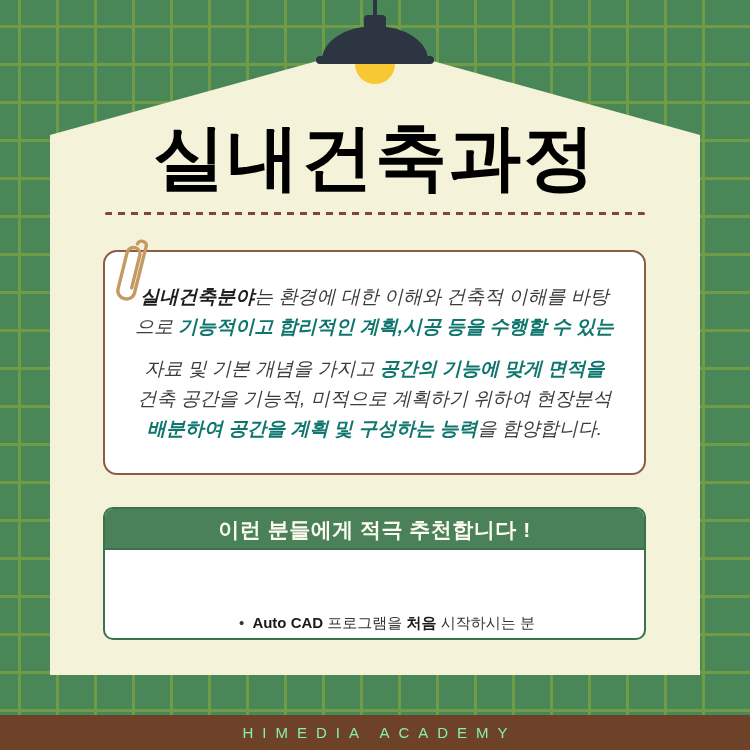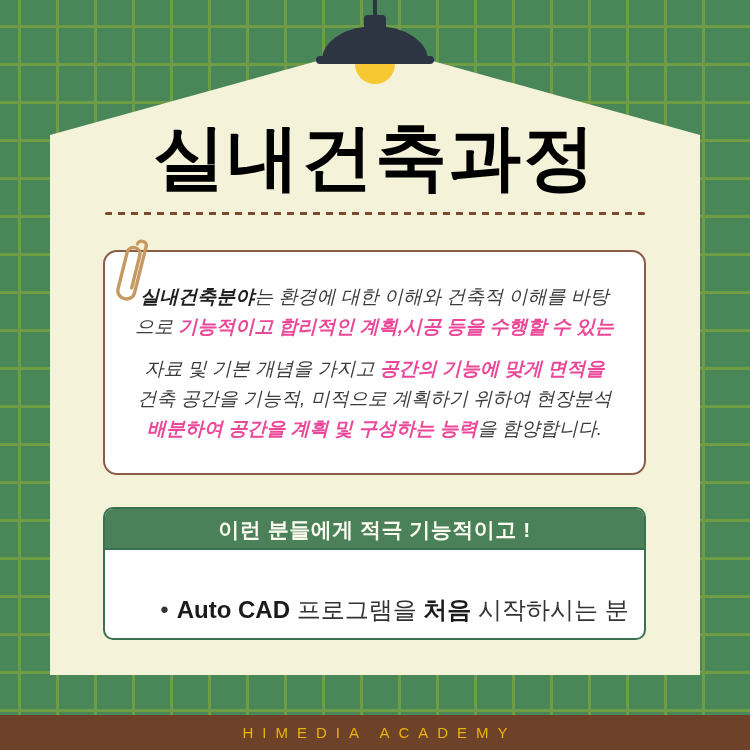--- a/index.html
+++ b/index.html
@@ -80,58 +80,58 @@
   .info-text {
     position: absolute; left: 0; top: 0; width: 100%; height: 100%;
     display: flex; flex-direction: column; justify-content: center;
     gap: 12px;
     text-align: center;
     font-size: 19px; line-height: 30px;
     color: #3c3c3c;
   }
   .info-text .line { white-space: pre-wrap; font-style: italic; }
   .seg-bold  { font-weight: bold; color: #1f1f1f; }
-  .seg-red   { font-weight: bold; color: #ec4899; }
+  .seg-red   { font-weight: bold; color: #0f766e; }
 
   .recommend-box {
     position: absolute; left: 103px; top: 507px;
     width: 543px; height: 133px;
     background: #ffffff;
     border: 2px solid #3a7150;
     border-radius: 10px;
     overflow: hidden;
   }
   .recommend-header {
     height: 41px; line-height: 41px;
     background: #4b8159;
     text-align: center;
     font-size: 21px; font-weight: bold; letter-spacing: 0.5px;
     color: #fcfcf1;
     border-bottom: 2px solid #3a7150;
   }
   .recommend-body {
-    padding-top: 13px;
+    padding-top: 26px;
     display: flex; flex-direction: column; gap: 1px;
     text-align: center;
-    font-size: 24px; line-height: 31px;
+    font-size: 15px; line-height: 31px;
     color: #333333;
   }
   .recommend-body .line { white-space: pre-wrap; }
   .bullet-mark { margin-right: 8px; color: #333333; }
   .seg-strong { font-weight: bold; color: #1b1b1b; }
 
   .footer-bar {
     position: absolute; left: 0; top: 715px;
     width: 750px; height: 35px;
     background: #6e4129;
     display: flex; align-items: center; justify-content: center;
   }
   .footer-brand {
     font-size: 15px; letter-spacing: 9px; text-indent: 9px;
-    color: #eab308;
+    color: #86efac;
   }
 </style>
 </head>
 <body>
 
 <div class="banner"></div>
 
 <div class="lamp-bulb"></div>
 <div class="lamp-dome"></div>
 <div class="lamp-rim"></div>
@@ -153,21 +153,21 @@
     </div>
     <div>
       <div class="line"><span>자료 및 기본 개념을 가지고 </span><span class="seg-red">공간의 기능에 맞게 면적을</span></div>
       <div class="line"><span>건축 공간을 기능적, 미적으로 계획하기 위하여 현장분석</span></div>
       <div class="line"><span class="seg-red">배분하여 공간을 계획 및 구성하는 능력</span><span>을 함양합니다.</span></div>
     </div>
   </div>
 </div>
 
 <div class="recommend-box">
-  <div class="recommend-header">이런 분들에게 적극 기능적이고 !</div>
+  <div class="recommend-header">이런 분들에게 적극 추천합니다 !</div>
   <div class="recommend-body">
     <div class="line">
       <span class="bullet-mark">•</span><span class="seg-strong">Auto CAD</span><span> 프로그램을 </span><span class="seg-strong">처음</span><span> 시작하시는 분</span>
     </div>
 
   </div>
 </div>
 
 <div class="footer-bar">
   <span class="footer-brand">HIMEDIA ACADEMY</span>

